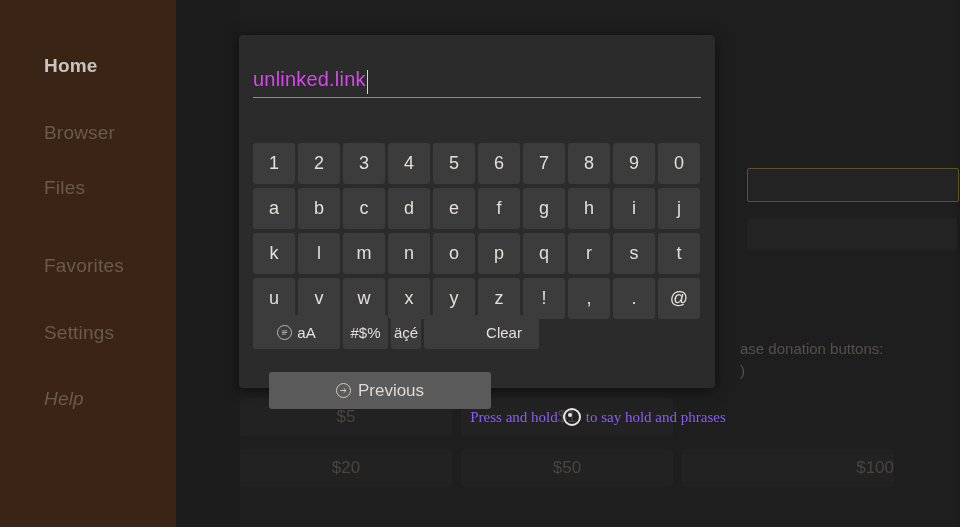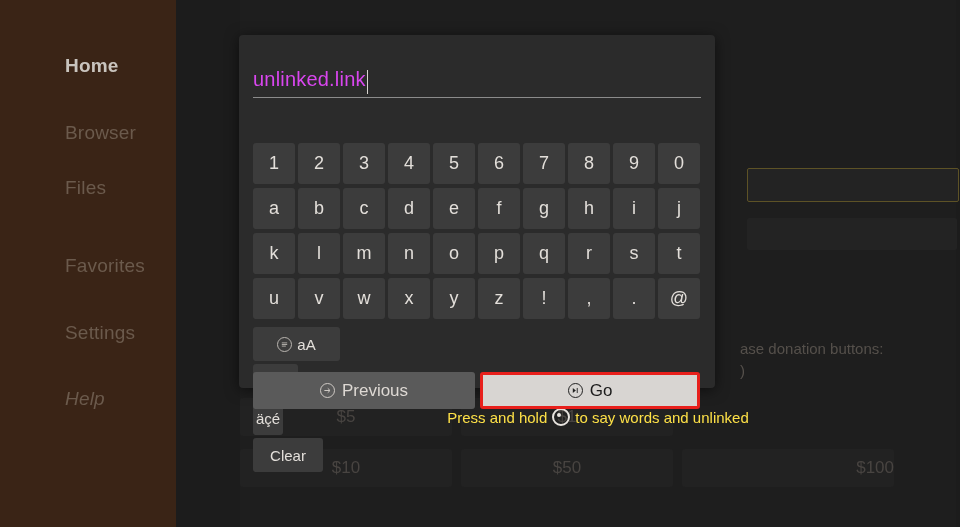--- a/index.html
+++ b/index.html
@@ -11,21 +11,21 @@
   }
   #app{position:absolute;inset:0;}
 
   
   #sidebar{
     position:absolute;left:0;top:0;width:176px;height:527px;
     background:#3a2416;
   }
   .nav-item{
     position:absolute;left:44px;
-    font-size:19px;color:#6b5a4c;letter-spacing:.2px;white-space:nowrap;margin-left:21px;
+    font-size:19px;color:#6b5a4c;letter-spacing:.2px;white-space:nowrap;
   }
   .nav-item.active{color:#c9c4be;font-weight:bold;}
 
   
   #page{
     position:absolute;left:176px;top:0;right:0;bottom:0;
     background:#1c1c1c;
   }
   #content-card{
     position:absolute;left:64px;top:0;width:716px;bottom:0;
@@ -42,21 +42,21 @@
   .bg-note{
     position:absolute;left:500px;top:338px;width:260px;
     font-size:15px;color:#55504b;line-height:22px;
   }
   .bg-note .l2{display:block;}
 
   
   #hint-bar{
     position:absolute;left:64px;top:398px;width:716px;height:38px;
     display:flex;align-items:center;justify-content:center;
-    font-size:15px;color:#fde047;z-index:6;
+    font-size:15px;color:#8b5cf6;z-index:6;font-family:Liberation Serif, serif;
   }
   #hint-bar .ic{
     display:inline-block;width:14px;height:14px;border-radius:50%;
     border:2px solid #e8e4df;position:relative;margin:0 5px;
     vertical-align:-2px;
   }
   #hint-bar .ic::after{
     content:"";position:absolute;left:3px;top:3px;width:4px;height:4px;
     border-radius:50%;background:#e8e4df;
   }
@@ -98,21 +98,21 @@
   .key.fn{height:34px;font-size:15px;gap:5px;}
 
   
   .cir{
     display:inline-flex;align-items:center;justify-content:center;
     width:15px;height:15px;border-radius:50%;
     border:1.4px solid #b9b5b0;box-sizing:border-box;flex:0 0 auto;
   }
   .cir svg{display:block;}
 
-  #btnrow{position:absolute;left:14px;top:337px;display:flex;gap:5px;}
+  #btnrow{position:absolute;left:30px;top:337px;display:flex;gap:13px;}
   .bigbtn{
     height:37px;border-radius:3px;
     display:flex;align-items:center;justify-content:center;gap:7px;
     font-size:17px;
   }
   #prev-btn{width:222px;background:#5a5a5a;color:#ded9d4;}
   #go-btn{
     width:220px;background:#d8d5d2;color:#1b1b1b;
     border:3px solid #e8201c;box-sizing:border-box;
   }
@@ -135,34 +135,34 @@
         <span class="l2">)</span>
       </div>
 
       <div class="donate" style="left:0px;top:398px;width:212px;height:38px;">
         <span>$5</span>
       </div>
       <div class="donate" style="left:221px;top:398px;width:212px;height:38px;">
         <span>$1</span>
       </div>
       <div class="donate" style="left:0px;top:449px;width:212px;height:38px;">
-        <span>$10</span>
+        <span>$20</span>
       </div>
       <div class="donate" style="left:221px;top:449px;width:212px;height:38px;">
         <span>$50</span>
       </div>
       <div class="donate" style="left:442px;top:449px;width:212px;height:38px;justify-content:flex-end;">
         <span>$100</span>
       </div>
     </div>
 
     <div id="hint-bar">
       <span>Press and hold</span>
       <span class="ic"></span>
-      <span>to say words and unlinked</span>
+      <span>to say hold and phrases</span>
     </div>
   </div>
 
   <div id="sidebar">
     <div class="nav-item active" style="top:55px;">
       <span>Home</span>
     </div>
     <div class="nav-item" style="top:122px;">
       <span>Browser</span>
     </div>
@@ -308,53 +308,44 @@
         <div class="key ch">
           <span>,</span>
         </div>
         <div class="key ch">
           <span>.</span>
         </div>
         <div class="key ch">
           <span>@</span>
         </div>
       </div>
-    <div class="krow" id="rowfn" style="top:292px;flex-direction:column;">
+    <div class="krow" id="rowfn" style="top:280px;">
         <div class="key fn" style="width: 87px;">
           <span class="cir">
             <svg width="9" height="9" viewBox="0 0 10 10">
               <path d="M2 3.2h6M2 5h6M2 6.8h4.5" stroke="#b9b5b0" stroke-width="1" fill="none"></path>
             </svg>
           </span>
           <span>aA</span>
         </div>
         <div class="key fn" style="width: 45px;">
           <span>#$%</span>
         </div>
         <div class="key fn" style="width: 30px;">
           <span>äçé</span>
         </div>
-        <div class="key fn" style="width: 70px;">
+        <div class="key fn" style="width: 70px; padding-left: 45px;">
           <span>Clear</span>
         </div>
       </div>
 
     <div id="btnrow">
       <div class="bigbtn" id="prev-btn">
         <span class="cir">
           <svg width="9" height="9" viewBox="0 0 10 10">
             <path d="M1.5 5h6M5.3 2.6L7.8 5 5.3 7.4" fill="none" stroke="#cfcac5" stroke-width="1.1"></path>
           </svg>
         </span>
         <span>Previous</span>
       </div>
-      <div class="bigbtn" id="go-btn">
-        <span class="cir">
-          <svg width="9" height="9" viewBox="0 0 10 10">
-            <path d="M2 2.2L5.4 5 2 7.8z" fill="#222"></path>
-            <rect x="6.4" y="2.2" width="1" height="5.6" fill="#222"></rect>
-          </svg>
-        </span>
-        <span>Go</span>
-      </div>
     </div>
   </div>
 </div>
 
 </body></html>

